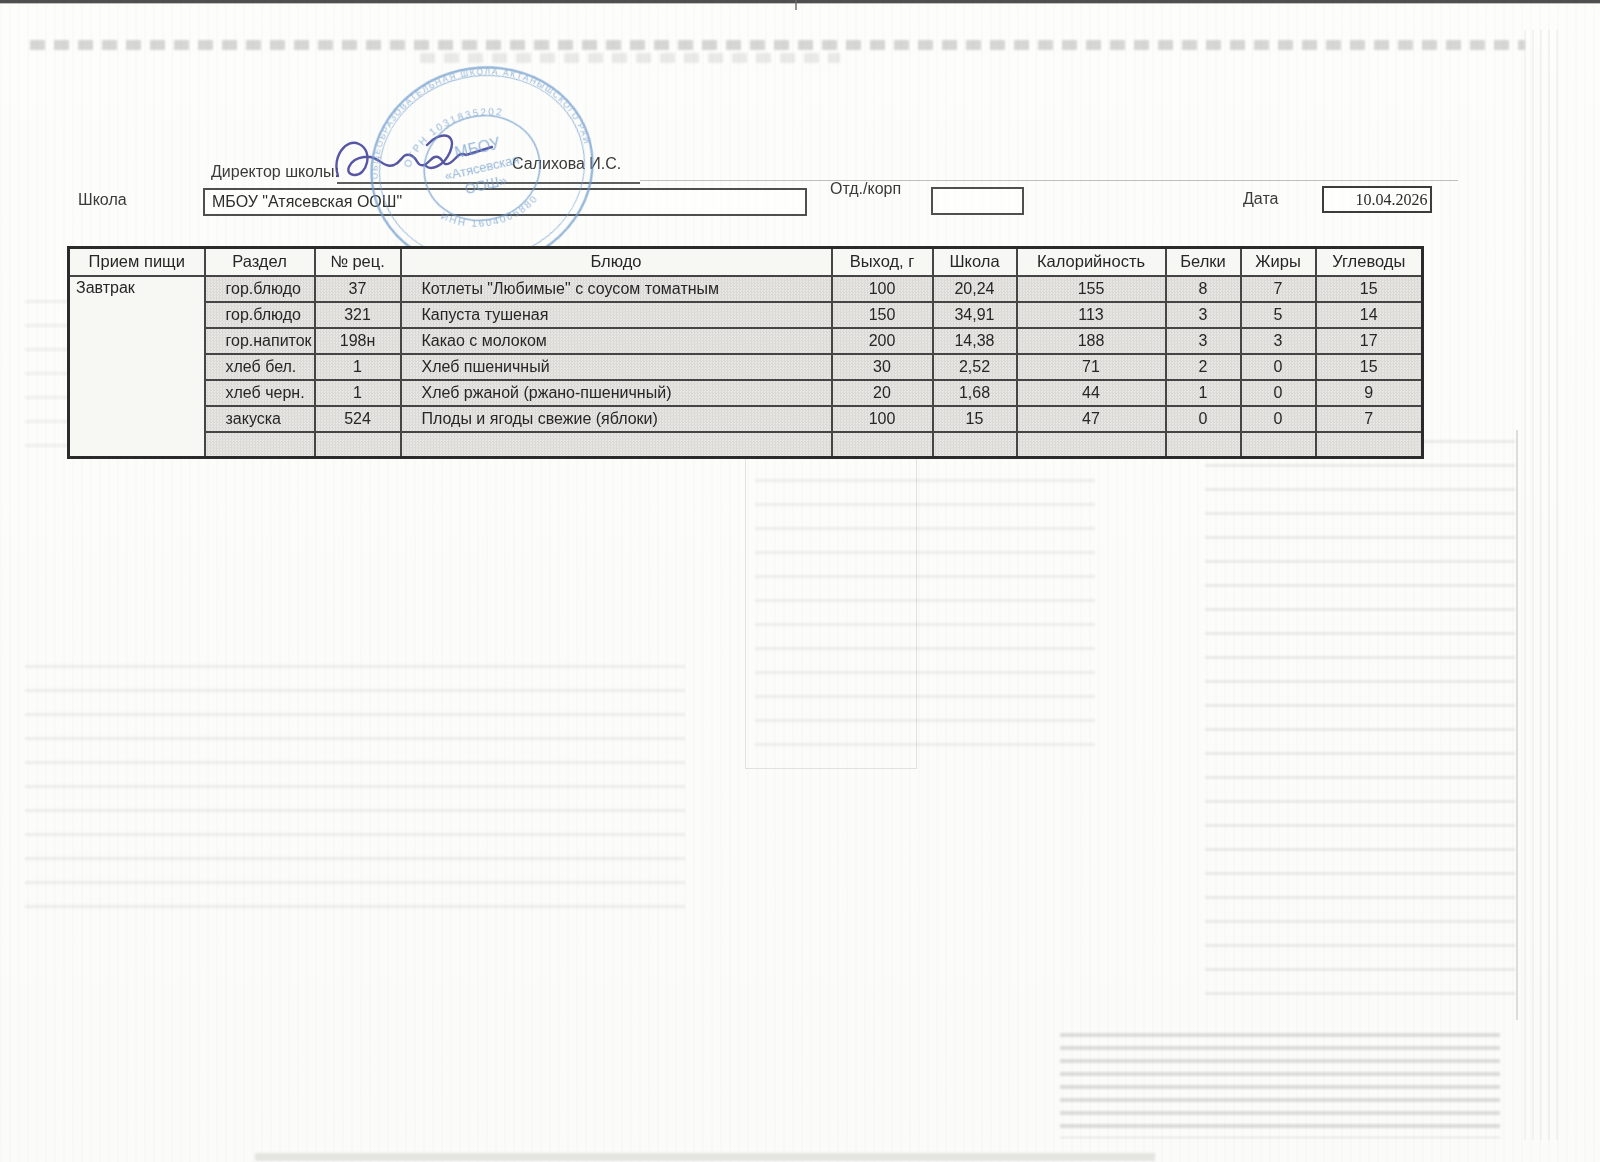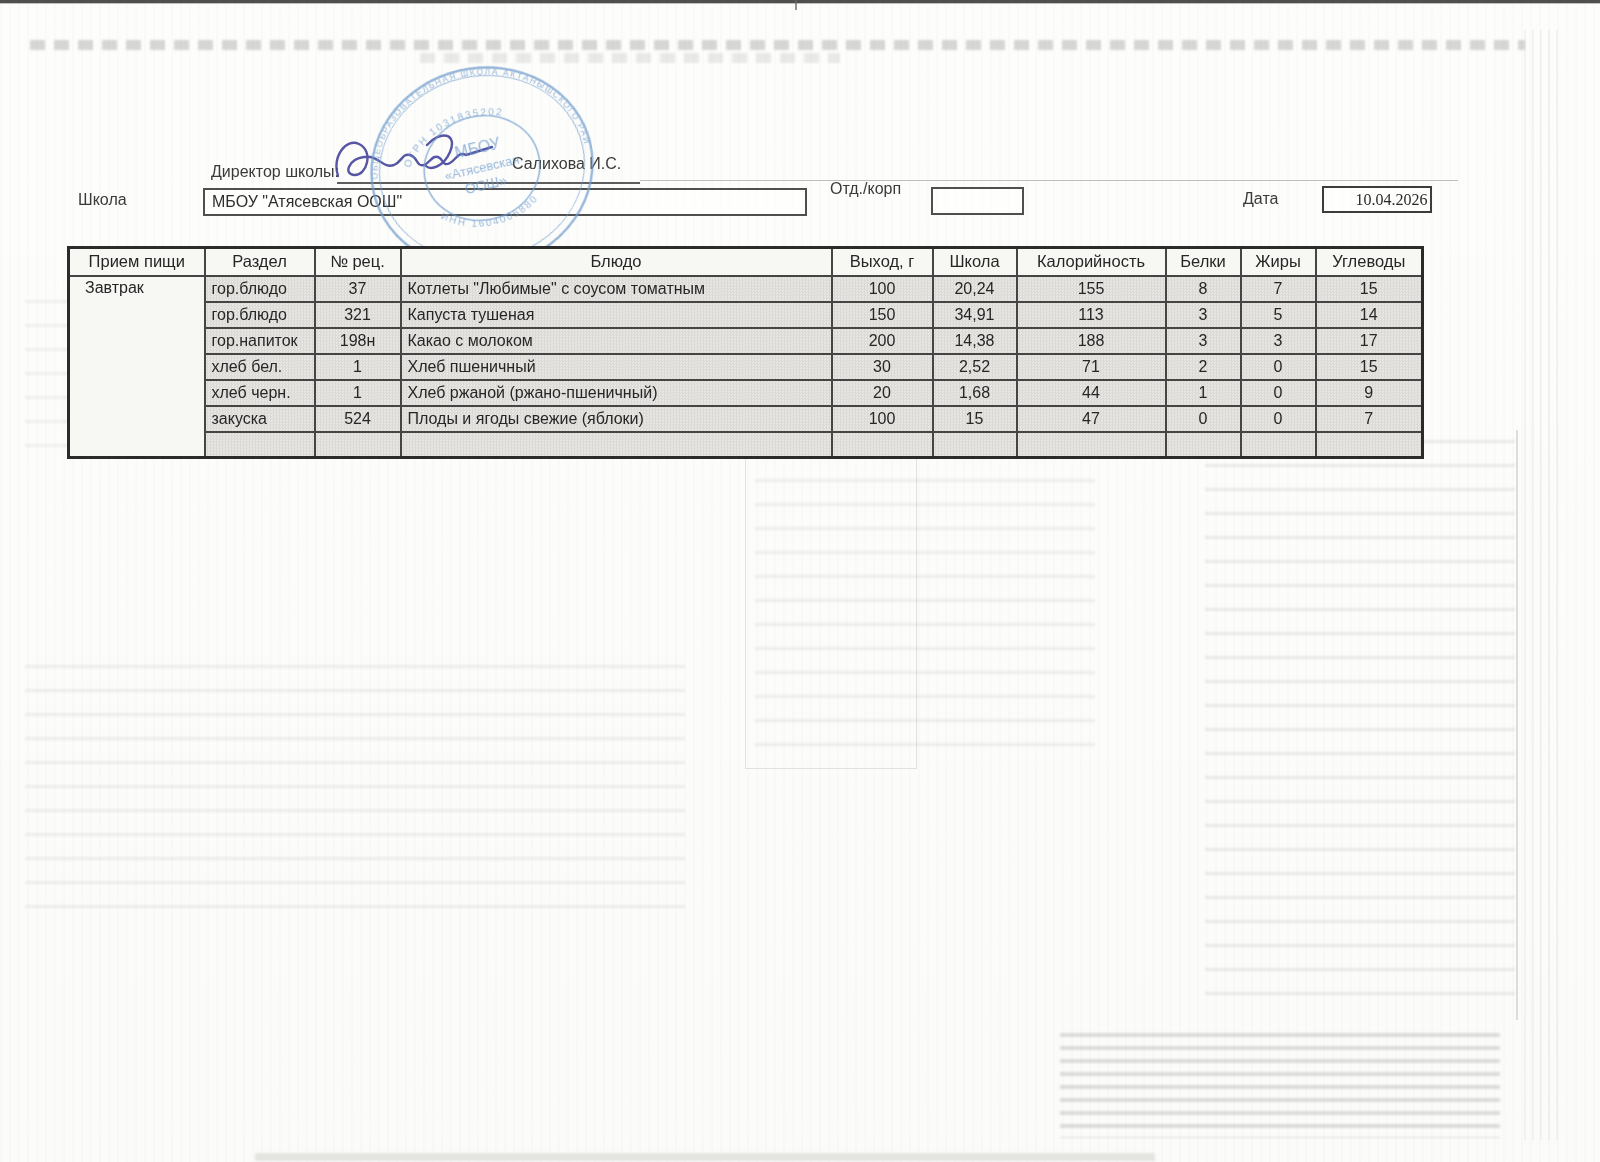--- a/index.html
+++ b/index.html
@@ -50,22 +50,22 @@
   }
   #menu-table th{
     height:28px;background:#f7f7f4;font-weight:normal;font-size:16.5px;color:#262626;text-align:center;
   }
   #menu-table td{
     height:26px;font-size:16px;color:#262626;text-align:center;
     background:
       repeating-conic-gradient(rgba(120,120,118,.12) 0% 25%, transparent 0% 50%) 0 0/3px 3px,
       #e8e7e4;
   }
-  #menu-table td.left{text-align:left;padding-left:6px;}
-  #menu-table td.meal-cell{background:#f7f7f4;vertical-align:top;text-align:left;padding:2px 0 0 15px;}
+  #menu-table td.left{text-align:left;padding-left:20px;}
+  #menu-table td.meal-cell{background:#f7f7f4;vertical-align:top;text-align:left;padding:2px 0 0 6px;}
 </style>
 </head>
 <body>
 
 <div id="page">
 
   <div class="scan-top-edge"></div>
   <div class="scan-top-edge2"></div>
   <div class="scan-tick"></div>
   <div class="bleed bleed-words" style="left:30px;top:40px;width:1495px;"></div>

